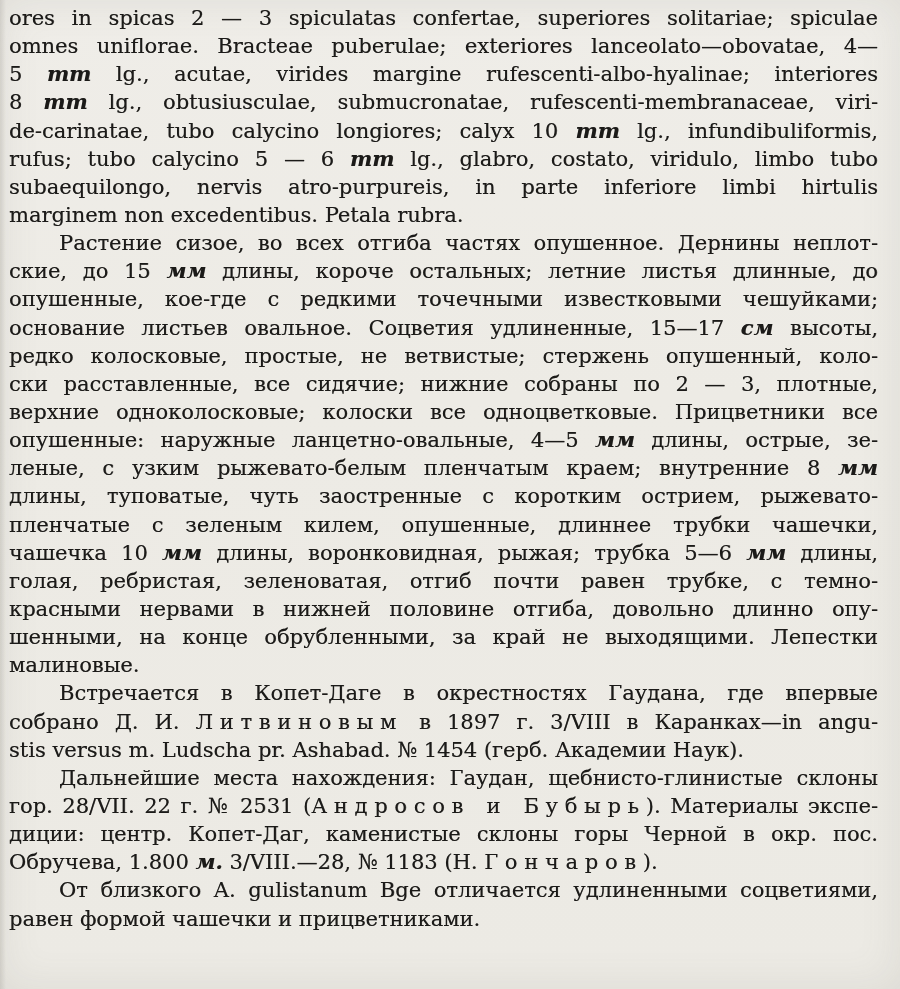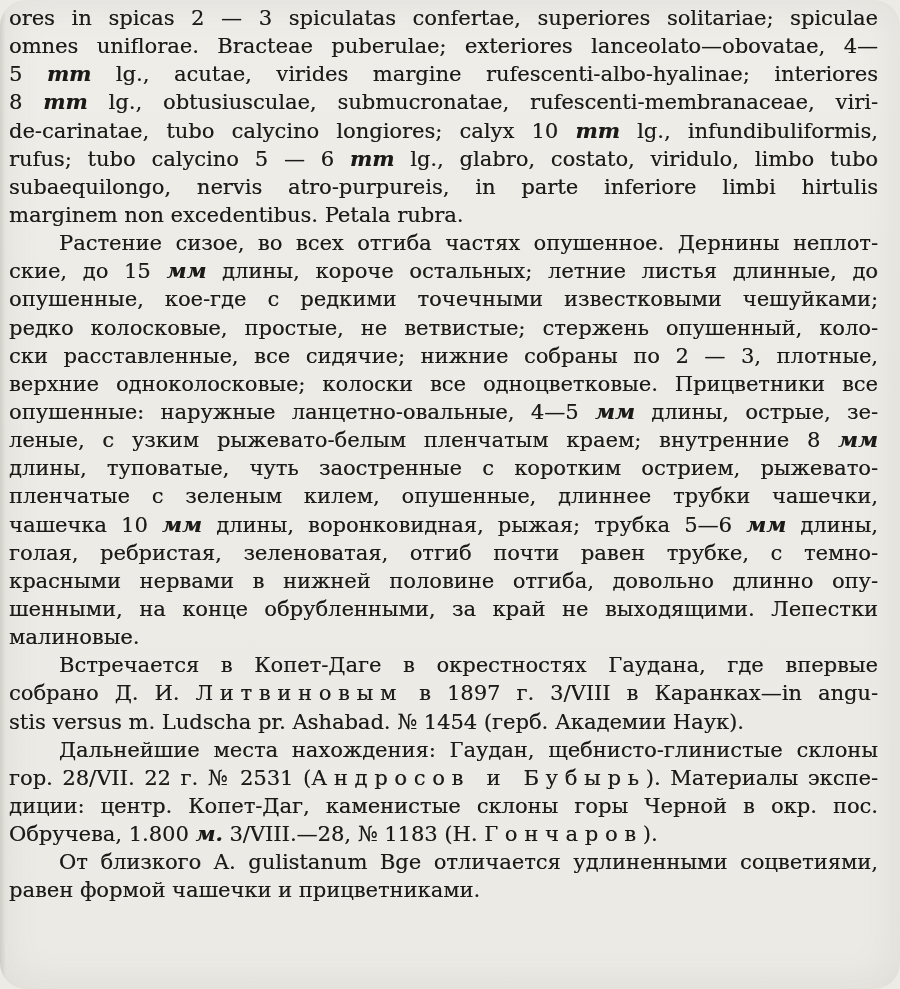--- a/index.html
+++ b/index.html
@@ -44,36 +44,37 @@
   }
   .line.indent {
     text-indent: 50px;
   }
   .it { font-style: italic; font-weight: bold; }
   .sp { letter-spacing: 0.32em; }
 </style>
 </head>
 <body>
 
-<div class="page" style="background-color: rgb(237, 235, 229); border-radius: 26px;">
+<div class="page" style="background-color: rgb(237, 235, 229);">
   <div class="doc" style="color: rgb(27, 26, 24);">
       <div>
         <div class="line"><span>ores in spicas 2 — 3 spiculatas confertae, superiores solitariae; spiculae</span></div>
         <div class="line"><span>omnes uniflorae. Bracteae puberulae; exteriores lanceolato—obovatae, 4—</span></div>
         <div class="line"><span>5 </span><span class="it">mm</span><span> lg., acutae, virides margine rufescenti-albo-hyalinae; interiores</span></div>
         <div class="line"><span>8 </span><span class="it">mm</span><span> lg., obtusiusculae, submucronatae, rufescenti-membranaceae, viri-</span></div>
         <div class="line"><span>de-carinatae, tubo calycino longiores; calyx 10 </span><span class="it">mm</span><span> lg., infundibuliformis,</span></div>
         <div class="line"><span>rufus; tubo calycino 5 — 6 </span><span class="it">mm</span><span> lg., glabro, costato, viridulo, limbo tubo</span></div>
         <div class="line"><span>subaequilongo, nervis atro-purpureis, in parte inferiore limbi hirtulis</span></div>
         <div class="line last"><span>marginem non excedentibus. Petala rubra.</span></div>
       </div>
       <div>
         <div class="line indent"><span>Растение сизое, во всех отгиба частях опушенное. Дернины неплот-</span></div>
         <div class="line"><span>ские, до 15 </span><span class="it">мм</span><span> длины, короче остальных; летние листья длинные, до</span></div>
         <div class="line"><span>опушенные, кое-где с редкими точечными известковыми чешуйками;</span></div>
+        <div class="line"><span>основание листьев овальное. Соцветия удлиненные, 15—17 </span><span class="it">см</span><span> высоты,</span></div>
         <div class="line"><span>редко колосковые, простые, не ветвистые; стержень опушенный, коло-</span></div>
         <div class="line"><span>ски расставленные, все сидячие; нижние собраны по 2 — 3, плотные,</span></div>
         <div class="line"><span>верхние одноколосковые; колоски все одноцветковые. Прицветники все</span></div>
         <div class="line"><span>опушенные: наружные ланцетно-овальные, 4—5 </span><span class="it">мм</span><span> длины, острые, зе-</span></div>
         <div class="line"><span>леные, с узким рыжевато-белым пленчатым краем; внутренние 8 </span><span class="it">мм</span></div>
         <div class="line"><span>длины, туповатые, чуть заостренные с коротким острием, рыжевато-</span></div>
         <div class="line"><span>пленчатые с зеленым килем, опушенные, длиннее трубки чашечки,</span></div>
         <div class="line"><span>чашечка 10 </span><span class="it">мм</span><span> длины, воронковидная, рыжая; трубка 5—6 </span><span class="it">мм</span><span> длины,</span></div>
         <div class="line"><span>голая, ребристая, зеленоватая, отгиб почти равен трубке, с темно-</span></div>
         <div class="line"><span>красными нервами в нижней половине отгиба, довольно длинно опу-</span></div>

